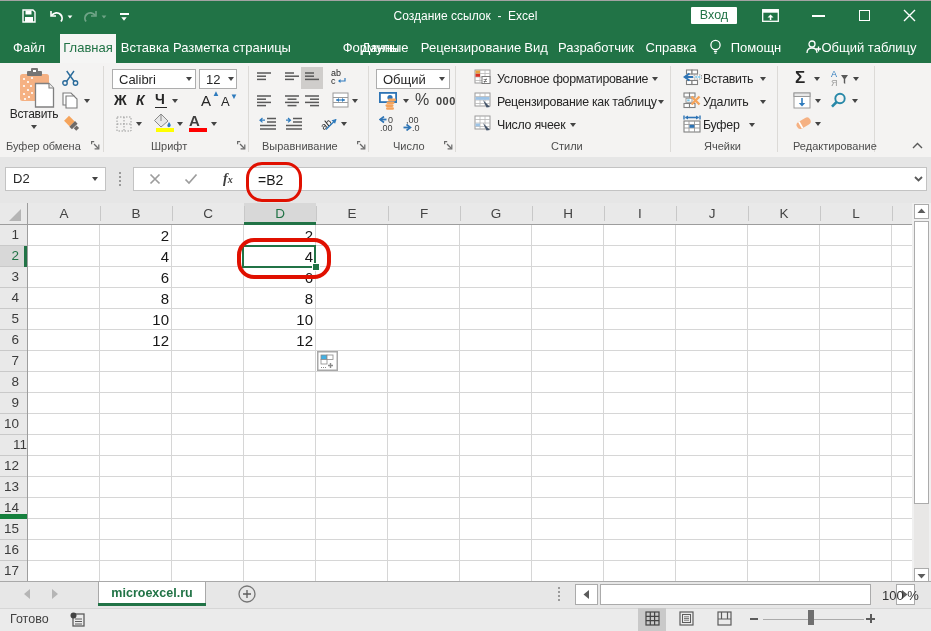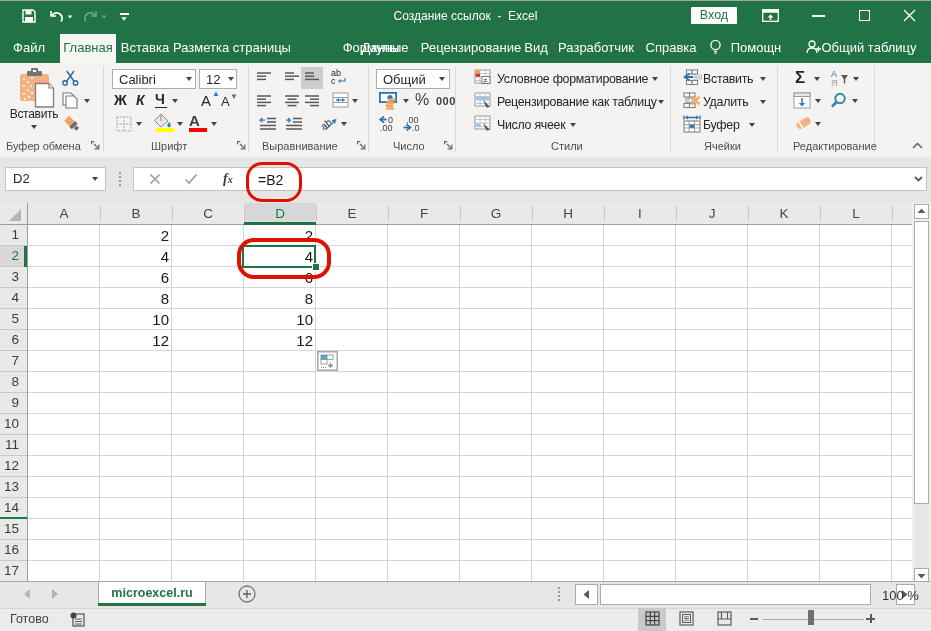--- a/index.html
+++ b/index.html
@@ -405,24 +405,24 @@
 <div class="ab" style="left:0;top:225px;width:27px;height:21px;background:#e9e9e9;border-bottom:1px solid #c9c9c9;font-size:13.5px;color:#3c3c3c;text-align:right;padding-right:8px;line-height:20px;box-sizing:border-box;">1</div>
 <div class="ab" style="left:0;top:246px;width:27px;height:21px;background:#d8d8d8;border-bottom:1px solid #c9c9c9;font-size:13.5px;color:#217346;text-align:right;padding-right:8px;line-height:20px;box-sizing:border-box;">2</div>
 <div class="ab" style="left:0;top:267px;width:27px;height:21px;background:#e9e9e9;border-bottom:1px solid #c9c9c9;font-size:13.5px;color:#3c3c3c;text-align:right;padding-right:8px;line-height:20px;box-sizing:border-box;">3</div>
 <div class="ab" style="left:0;top:288px;width:27px;height:21px;background:#e9e9e9;border-bottom:1px solid #c9c9c9;font-size:13.5px;color:#3c3c3c;text-align:right;padding-right:8px;line-height:20px;box-sizing:border-box;">4</div>
 <div class="ab" style="left:0;top:309px;width:27px;height:21px;background:#e9e9e9;border-bottom:1px solid #c9c9c9;font-size:13.5px;color:#3c3c3c;text-align:right;padding-right:8px;line-height:20px;box-sizing:border-box;">5</div>
 <div class="ab" style="left:0;top:330px;width:27px;height:21px;background:#e9e9e9;border-bottom:1px solid #c9c9c9;font-size:13.5px;color:#3c3c3c;text-align:right;padding-right:8px;line-height:20px;box-sizing:border-box;">6</div>
 <div class="ab" style="left:0;top:351px;width:27px;height:21px;background:#e9e9e9;border-bottom:1px solid #c9c9c9;font-size:13.5px;color:#3c3c3c;text-align:right;padding-right:8px;line-height:20px;box-sizing:border-box;">7</div>
 <div class="ab" style="left:0;top:372px;width:27px;height:21px;background:#e9e9e9;border-bottom:1px solid #c9c9c9;font-size:13.5px;color:#3c3c3c;text-align:right;padding-right:8px;line-height:20px;box-sizing:border-box;">8</div>
 <div class="ab" style="left:0;top:393px;width:27px;height:21px;background:#e9e9e9;border-bottom:1px solid #c9c9c9;font-size:13.5px;color:#3c3c3c;text-align:right;padding-right:8px;line-height:20px;box-sizing:border-box;">9</div>
 <div class="ab" style="left:0;top:414px;width:27px;height:21px;background:#e9e9e9;border-bottom:1px solid #c9c9c9;font-size:13.5px;color:#3c3c3c;text-align:right;padding-right:8px;line-height:20px;box-sizing:border-box;">10</div>
-<div class="ab" style="left:0;top:435px;width:27px;height:21px;background:#e9e9e9;border-bottom:1px solid #c9c9c9;font-size:13.5px;color:#3c3c3c;text-align:right;padding-right:8px;line-height:20px;box-sizing:border-box;">11</div>
+<div class="ab" style="left:0;top:435px;width:27px;height:21px;background:#e9e9e9;border-bottom:1px solid #c9c9c9;font-size:13.5px;color:#3c3c3c;text-align:right;padding-right:0;line-height:20px;box-sizing:border-box;">11</div>
 <div class="ab" style="left:0;top:456px;width:27px;height:21px;background:#e9e9e9;border-bottom:1px solid #c9c9c9;font-size:13.5px;color:#3c3c3c;text-align:right;padding-right:8px;line-height:20px;box-sizing:border-box;">12</div>
 <div class="ab" style="left:0;top:477px;width:27px;height:21px;background:#e9e9e9;border-bottom:1px solid #c9c9c9;font-size:13.5px;color:#3c3c3c;text-align:right;padding-right:8px;line-height:20px;box-sizing:border-box;">13</div>
-<div class="ab" style="left:0;top:498px;width:27px;height:21px;background:#e9e9e9;border-bottom:2px solid #15803d;font-size:13.5px;color:#3c3c3c;text-align:right;padding-right:8px;line-height:20px;box-sizing:border-box;">14</div>
+<div class="ab" style="left:0;top:498px;width:27px;height:21px;background:#e9e9e9;border-bottom:5px solid #15803d;font-size:13.5px;color:#3c3c3c;text-align:right;padding-right:8px;line-height:20px;box-sizing:border-box;">14</div>
 <div class="ab" style="left:0;top:519px;width:27px;height:21px;background:#e9e9e9;border-bottom:1px solid #c9c9c9;font-size:13.5px;color:#3c3c3c;text-align:right;padding-right:8px;line-height:20px;box-sizing:border-box;">15</div>
 <div class="ab" style="left:0;top:540px;width:27px;height:21px;background:#e9e9e9;border-bottom:1px solid #c9c9c9;font-size:13.5px;color:#3c3c3c;text-align:right;padding-right:8px;line-height:20px;box-sizing:border-box;">16</div>
 <div class="ab" style="left:0;top:561px;width:27px;height:21px;background:#e9e9e9;border-bottom:1px solid #c9c9c9;font-size:13.5px;color:#3c3c3c;text-align:right;padding-right:8px;line-height:20px;box-sizing:border-box;">17</div>
 <div class="ab" style="left:27px;top:225px;width:1px;height:356px;background:#9d9d9d;"></div>
 <div class="ab" style="left:24px;top:246px;width:3px;height:21px;background:#217346;"></div>
 <div class="num" style="left:100px;top:225px;width:69px;">2</div>
 <div class="num" style="left:244px;top:225px;width:69px;">2</div>
 <div class="num" style="left:100px;top:246px;width:69px;">4</div>
 <div class="num" style="left:244px;top:246px;width:69px;">4</div>
 <div class="num" style="left:100px;top:267px;width:69px;">6</div>

